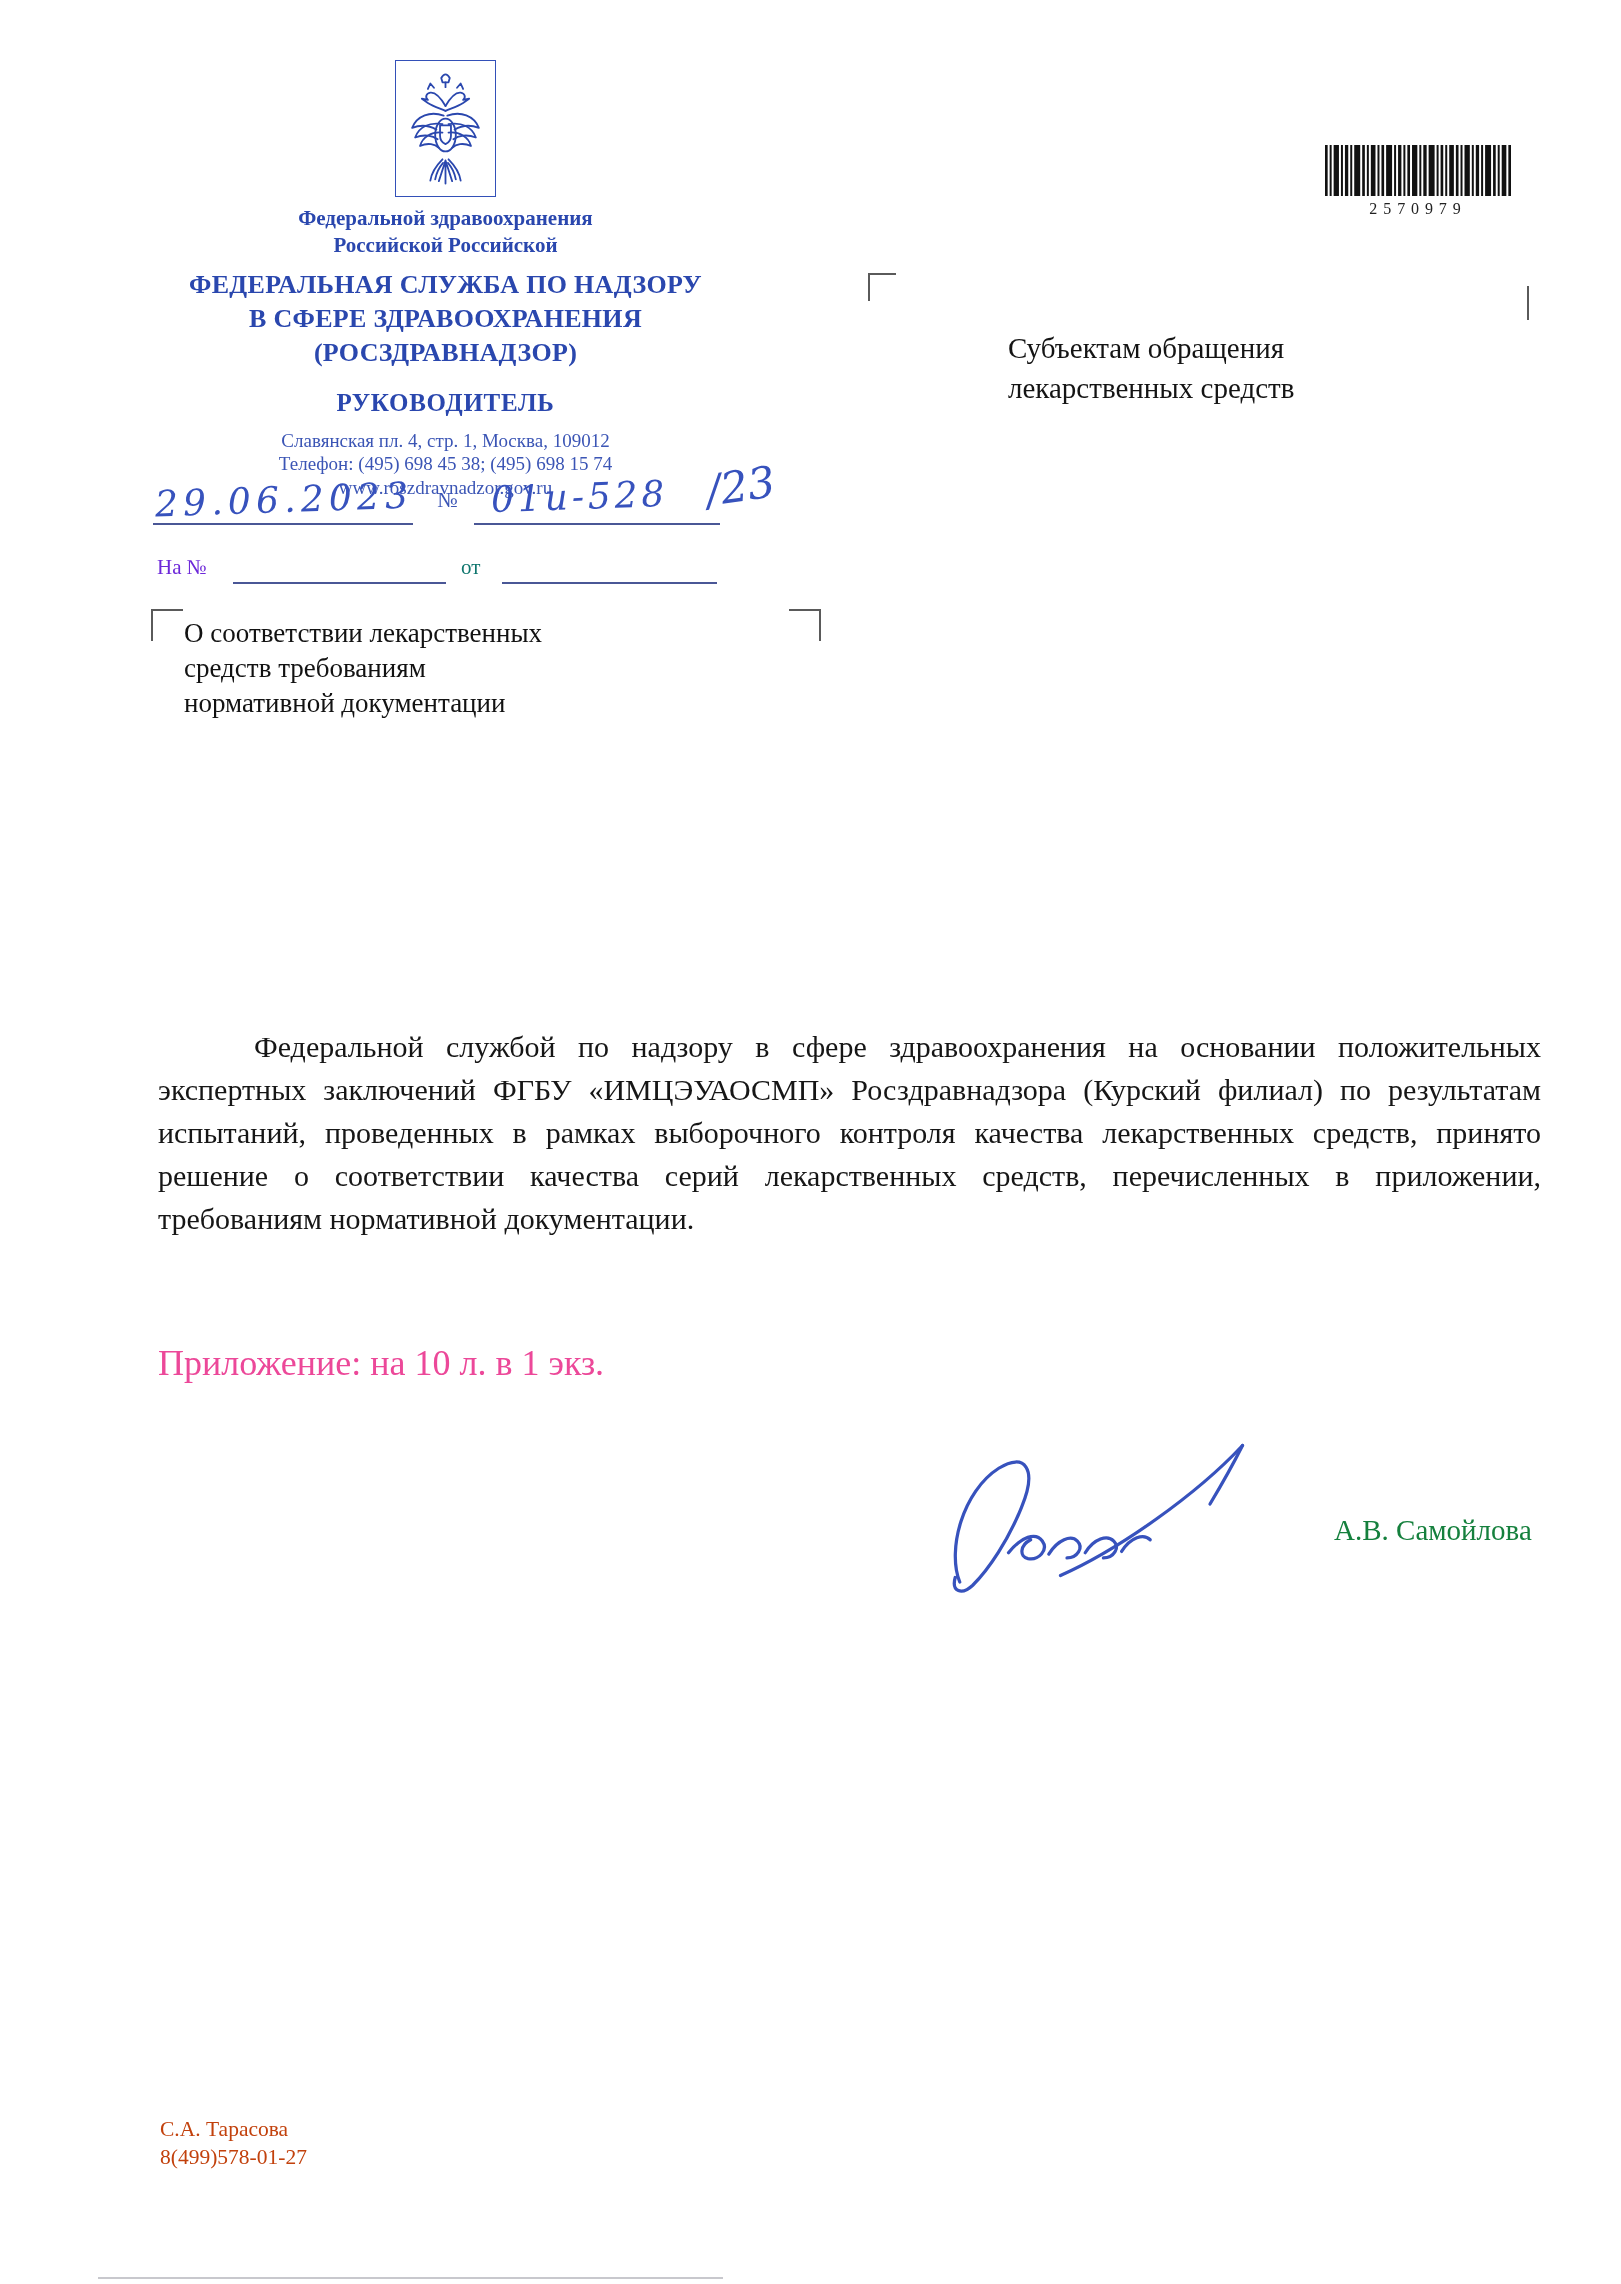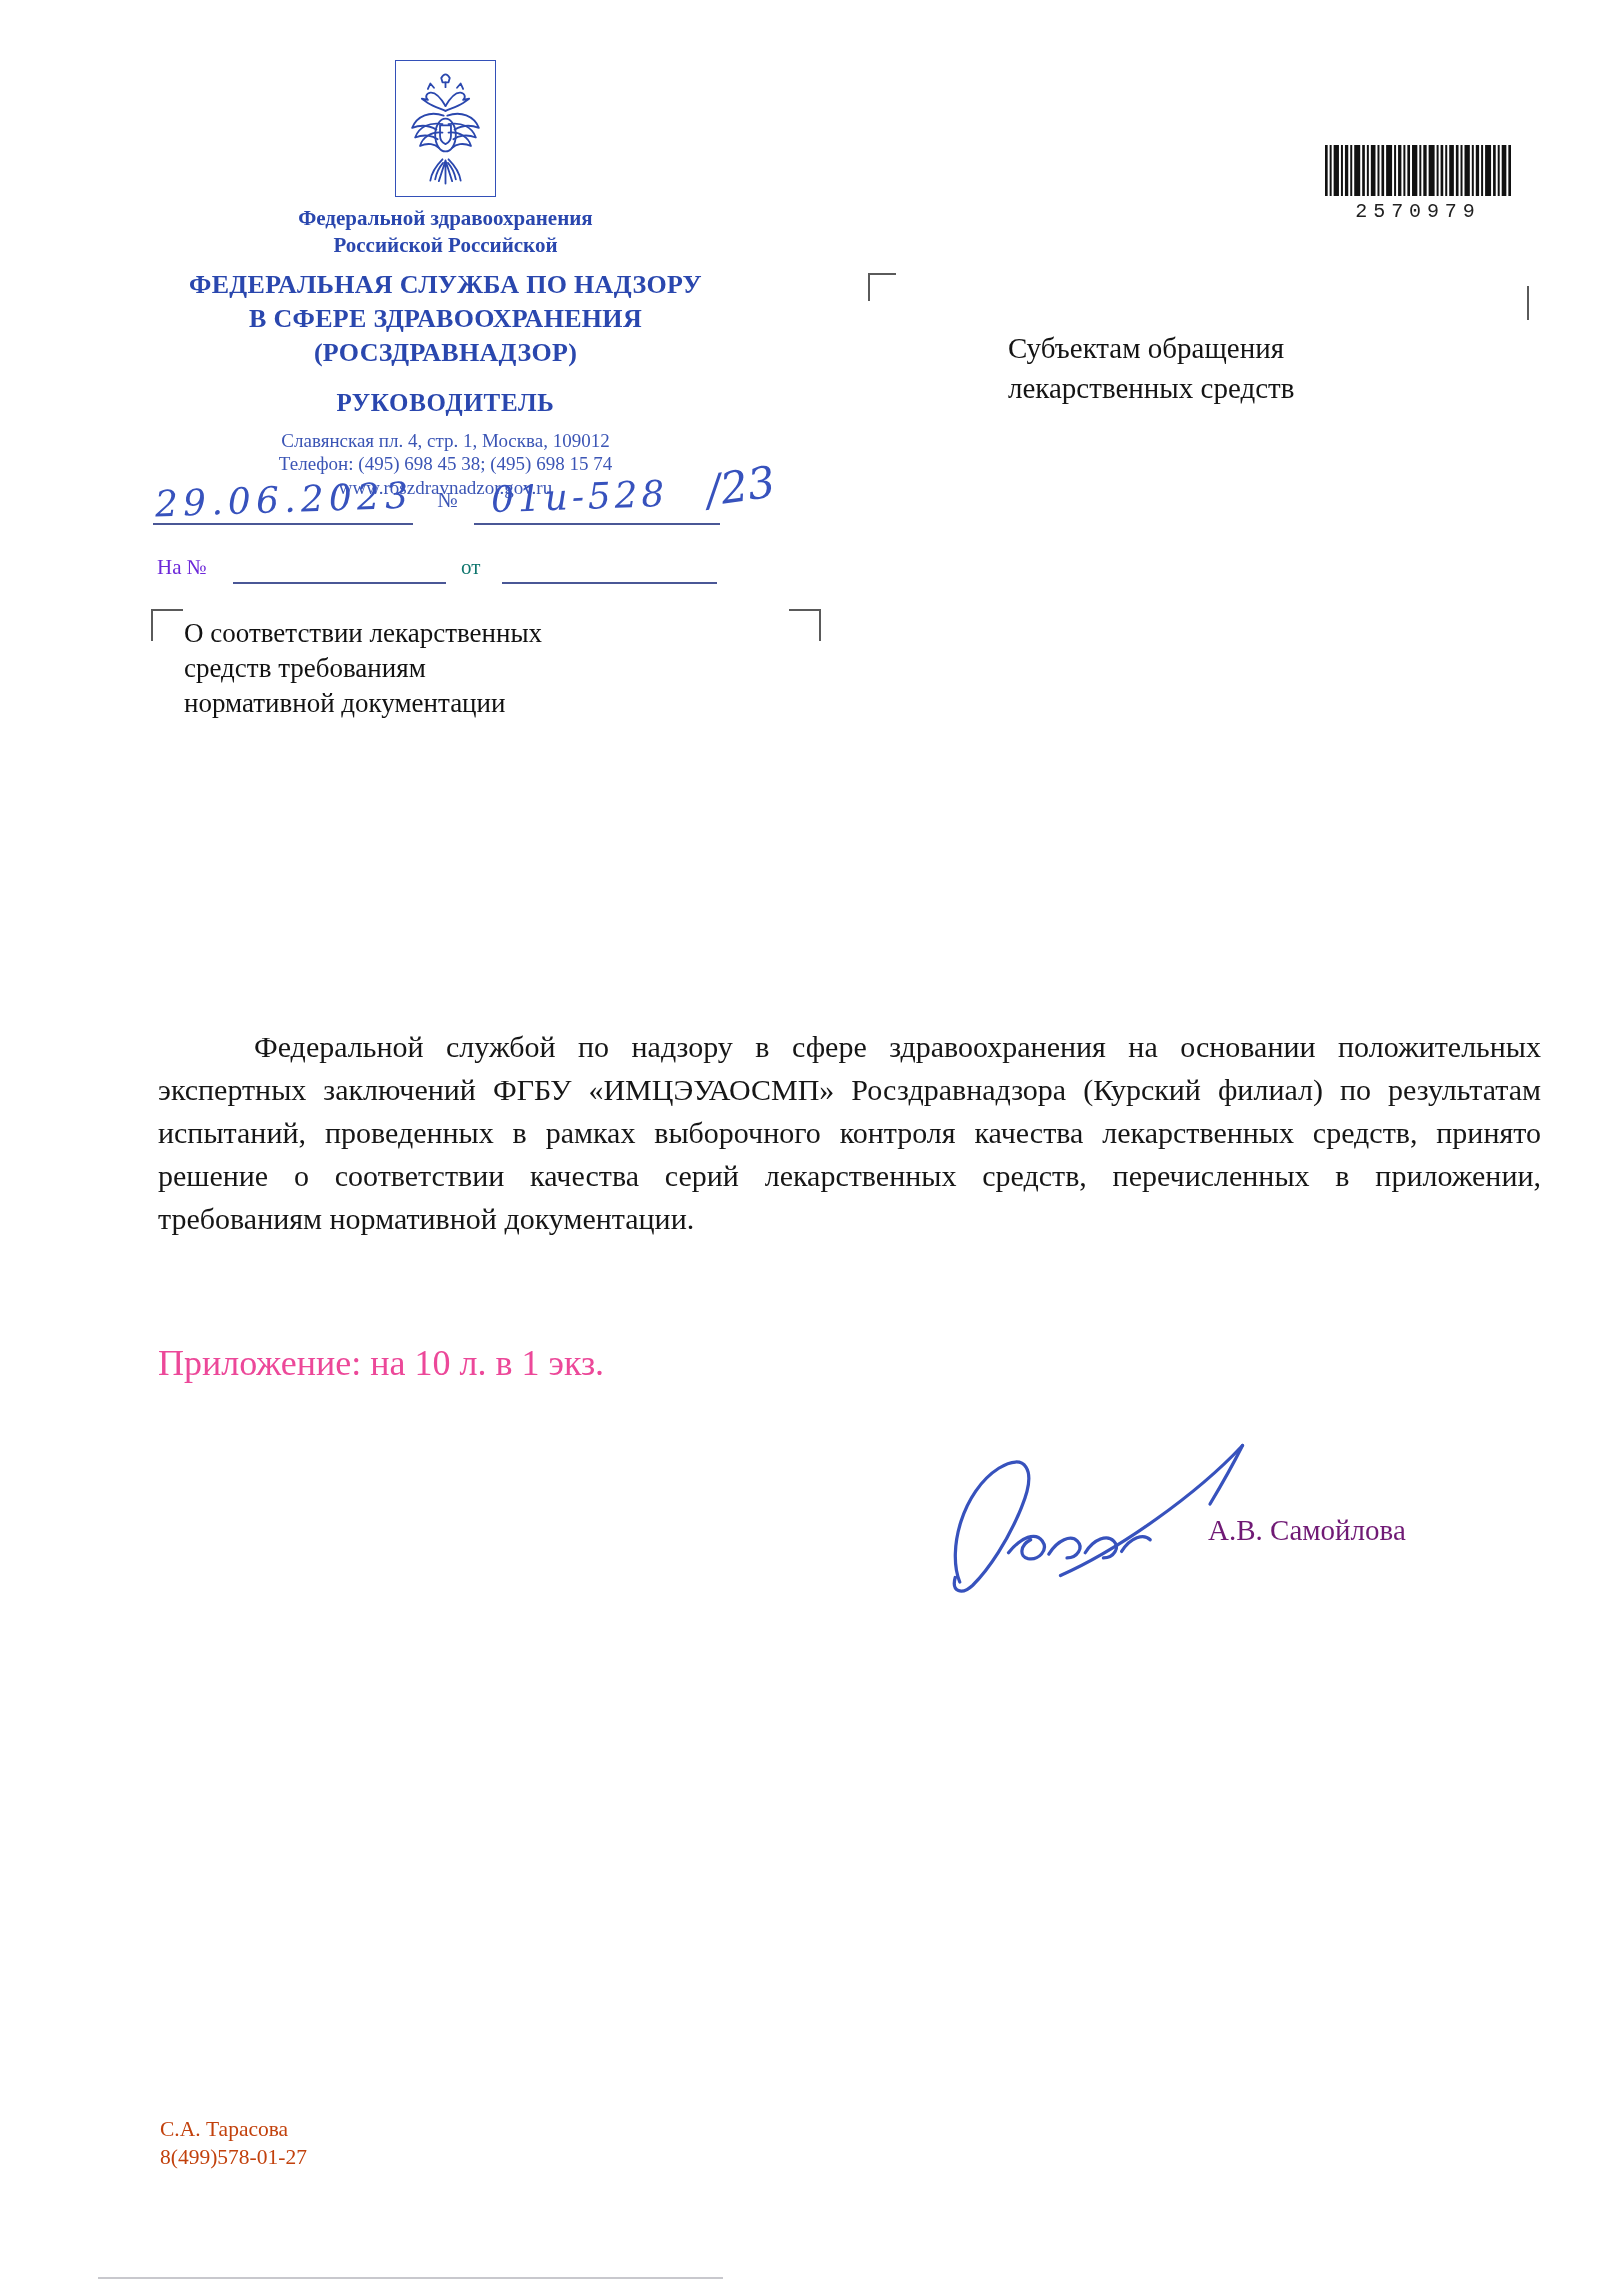--- a/index.html
+++ b/index.html
@@ -44,38 +44,38 @@
   .subject { position:absolute; left:184px; top:616px; width:553px; font-size:27px; line-height:35px; color:#121212; }
   .corner { position:absolute; width:30px; height:30px; }
   .corner-tl { border-left:2px solid #5a5a5a; border-top:2px solid #5a5a5a; }
   .corner-tr { border-right:2px solid #5a5a5a; border-top:2px solid #5a5a5a; }
   .tick-r { position:absolute; border-right:2px solid #5a5a5a; width:0; }
 
   
   .barcode-wrap { position:absolute; left:1325px; top:145px; width:186px; text-align:center; }
   .barcode-wrap svg { display:block; width:186px; height:51px; }
   .barcode-number {
-    margin-top:3.9px; font-family:Liberation Mono, monospace;
-    font-size:20px; letter-spacing:5.9px; color:#222; text-align:center;
+    margin-top:3.9px; font-family:Liberation Serif, serif;
+    font-size:16px; letter-spacing:5.9px; color:#222; text-align:center;
   }
 
   
   .addressee { position:absolute; left:1008px; top:312px; font-size:29px; line-height:40px; color:#141414;margin-top:16px; }
 
   
   .body-par {
     position:absolute; left:158px; top:1025px; width:1383px;
     font-size:30px; line-height:43px; text-align:justify; text-indent:96px;
     color:#161616;
   }
   .attachment { position:absolute; left:158px; top:1342px; font-size:36px; color:#ec4899; }
 
   
   .signature-svg { position:absolute; left:924px; top:1429px; width:351px; height:176px; }
-  .sig-name { position:absolute; left:1208px; top:1514px; font-size:29px; color:#701a75; }
+  .sig-name { position:absolute; left:1334px; top:1514px; font-size:29px; color:#15803d; }
 
   
   .footer { position:absolute; left:160px; top:2115px; font-size:21.5px; line-height:28px; color:#c2410c; }
 
   .scan-line { position:absolute; left:98px; top:2277px; width:625px; border-top:2px solid #c8c8cd; }
 </style>
 </head>
 <body>
 
 <div class="page">

